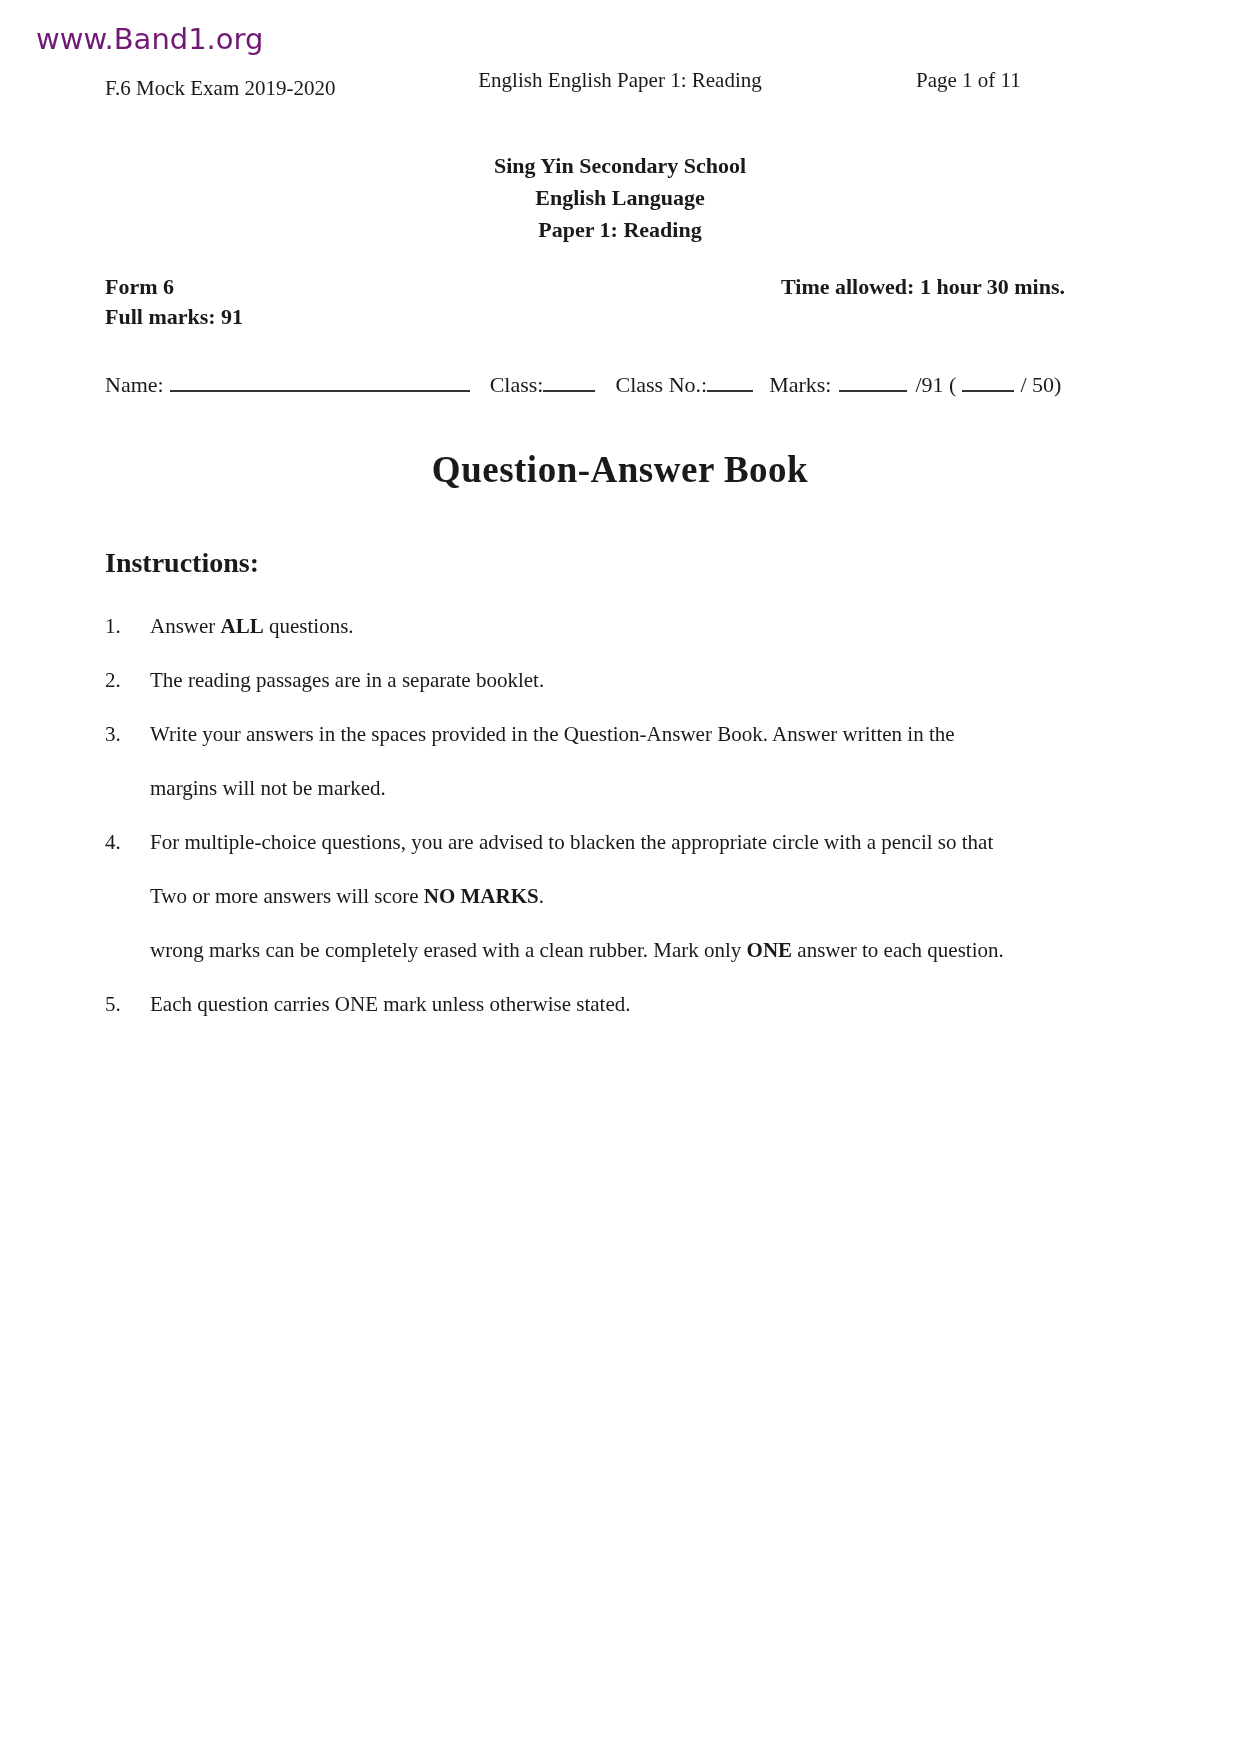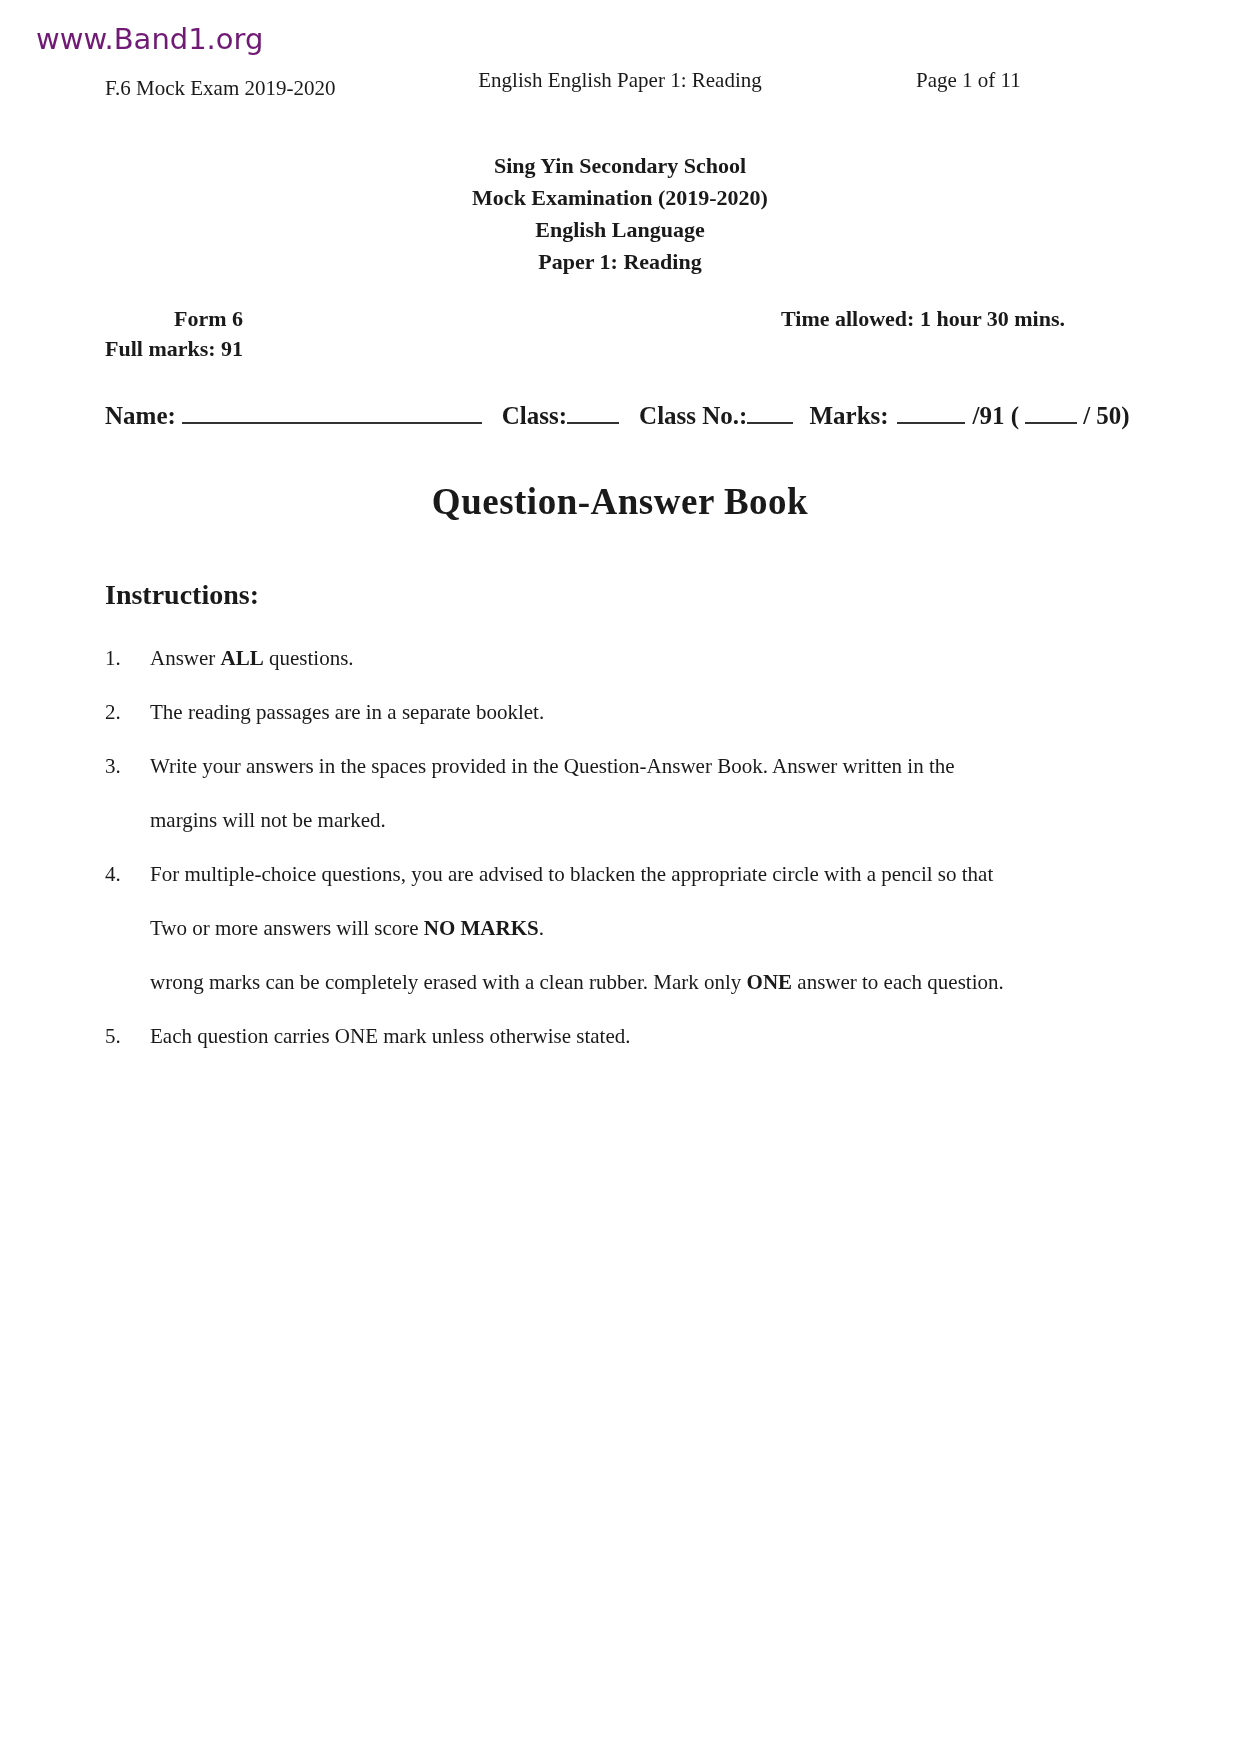--- a/index.html
+++ b/index.html
@@ -36,28 +36,26 @@
   }
   .form-row {
     margin-top: 26px;
     padding: 0 175px 0 105px;
     display: flex;
     justify-content: space-between;
     align-items: flex-start;
     font-weight: bold;
     font-size: 22px;
     line-height: 30px;
-    text-align: right;
   }
   .student-row {
     margin-top: 38px;
     padding-left: 105px;
-    font-size: 25px;
+    font-size: 22px;
     white-space: nowrap;
-    font-weight: bold;
   }
   .blank {
     display: inline-block;
     border-bottom: 2px solid #333;
     height: 20px;
     vertical-align: baseline;
   }
   .blank-name    { width: 300px; margin-left: 6px; }
   .blank-class   { width: 52px; }
   .blank-classno { width: 46px; }
@@ -101,21 +99,20 @@
   <div class="watermark">www.Band1.org</div>
 
   <div class="header-row">
     <span class="h-left">F.6 Mock Exam 2019-2020</span>
     <span class="h-center">English English Paper 1: Reading</span>
     <span class="h-right">Page 1 of 11</span>
   </div>
 
   <div class="title-block">
     <div>Sing Yin Secondary School</div>
-    <div>Mock Examination (2019-2020)</div>
     <div>English Language</div>
     <div>Paper 1: Reading</div>
   </div>
 
   <div class="form-row">
     <div>
       <div>Form 6</div>
       <div>Full marks: 91</div>
     </div>
     <div>Time allowed: 1 hour 30 mins.</div>

